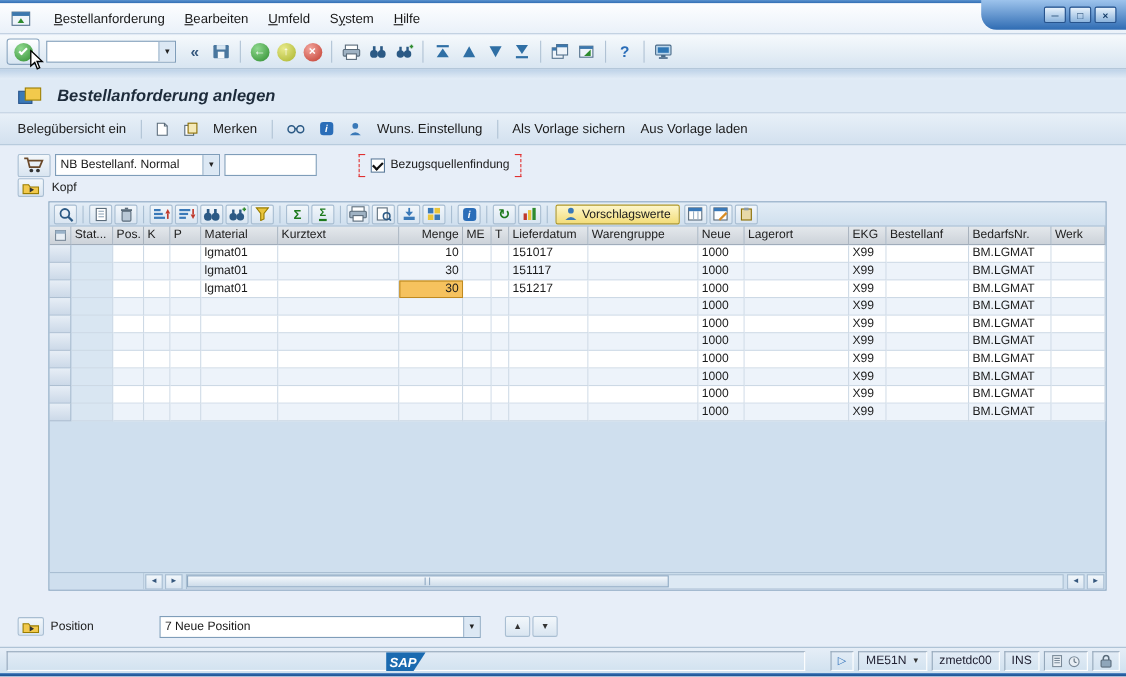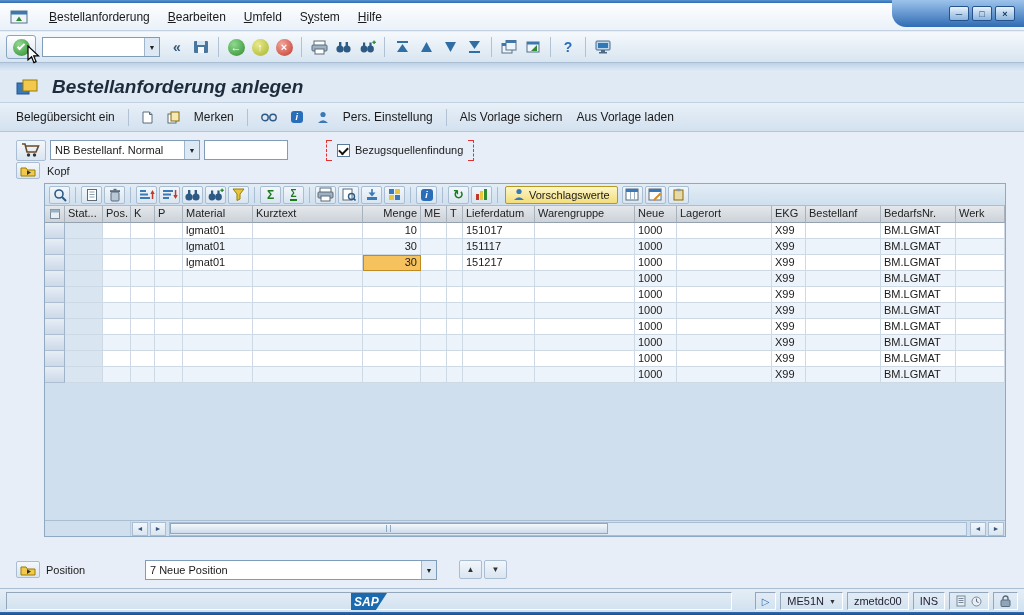--- a/index.html
+++ b/index.html
@@ -49,21 +49,21 @@
   .tsep{width:1px;height:20px;background:#b0c2d4;margin:0 4px;}
   .icw{display:inline-flex;align-items:center;justify-content:center;}
   .tglyph{color:#35577d;font-weight:bold;font-size:14px;}
   .helpq{color:#2a6db8;font-weight:bold;font-size:14px;}
 
   .blue-band{position:absolute;top:63px;left:0;right:0;height:9px;background:linear-gradient(#bdd2e8,#e3edf7);}
 
   
   .titlebar{position:absolute;top:72px;left:0;right:0;height:30px;background:#dfeaf5;
     display:flex;align-items:center;padding:0 16px;gap:14px;}
-  .page-title{font-size:19px;font-weight:bold;font-style:italic;color:#1d2b3a;}
+  .page-title{font-size:15px;font-weight:bold;font-style:italic;color:#1d2b3a;}
 
   
   .appbar{position:absolute;top:102px;left:0;right:0;height:30px;background:linear-gradient(#e8f0f8,#d3e1ef);
     border-top:1px solid #c2d2e2;border-bottom:1px solid #b3c7da;display:flex;align-items:center;padding:0 10px;gap:2px;}
   .abtn{background:none;border:0;font-size:12px;padding:3px 6px;display:flex;align-items:center;gap:4px;}
   .asep{width:1px;height:17px;background:#b0c2d4;margin:0 5px;}
 
   
   .hdr-row{position:absolute;top:139px;left:16px;height:22px;display:flex;align-items:center;gap:4px;}
   .cart-btn{width:30px;height:21px;background:linear-gradient(#f4f8fb,#d9e5f1);border:1px solid #a9bed2;
@@ -365,21 +365,21 @@
       </span>
     </button>
     <button class="abtn">
       <span class="icw">
         <svg width="12" height="13" viewBox="0 0 12 13">
           <circle cx="6" cy="3.5" r="2.6" fill="#3a79b8"></circle>
           <path d="M1 12 Q6 6.5 11 12 Z" fill="#3a79b8"></path>
         </svg>
       </span>
     </button>
-    <button class="abtn">Pers. Einstellung</button>
+    <button class="abtn">Wuns. Einstellung</button>
     <span class="asep"></span>
     <button class="abtn">Als Vorlage sichern</button>
     <button class="abtn">Aus Vorlage laden</button>
   </div>
 
 <div class="hdr-row">
   <button class="cart-btn">
     <span class="icw">
       <svg width="20" height="16" viewBox="0 0 20 16">
           <path d="M1 2 h3 l2 8 h9 l2.5 -6 h-12.5" fill="none" stroke="#6b4a2b" stroke-width="1.6"></path>

